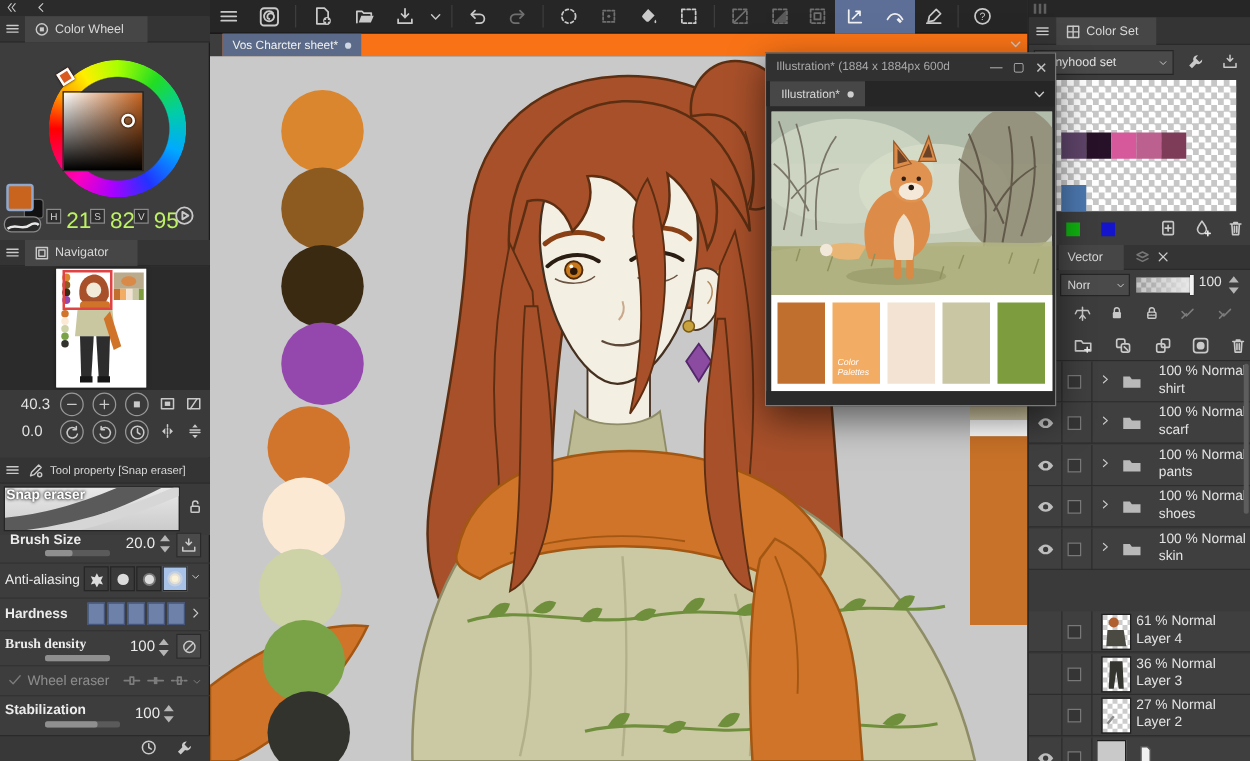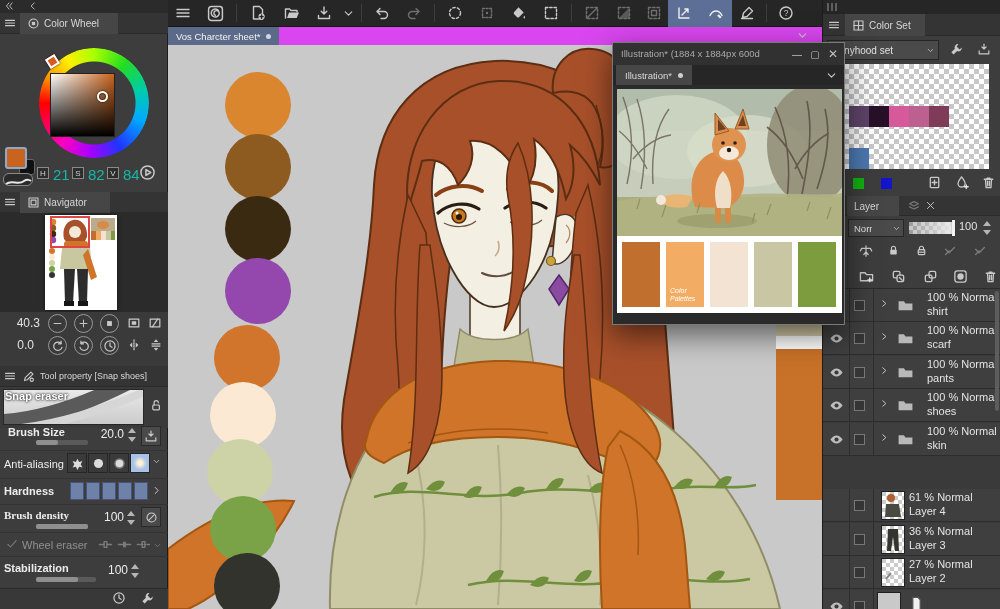--- a/index.html
+++ b/index.html
@@ -16,21 +16,21 @@
   
   #hue-ring { left:39px; top:48px; width:110px; height:110px; border-radius:50%;
     background:conic-gradient(from 270deg,#ff0000,#ff9900 30deg,#ffee00 58deg,#aaff00 90deg,#22dd22 128deg,#00ccaa 165deg,#00aaff 200deg,#2233ff 240deg,#aa00ff 275deg,#ff00bb 310deg,#ff0044 340deg,#ff0000 360deg);
     -webkit-mask:radial-gradient(circle,transparent 41px,#000 42px); mask:radial-gradient(circle,transparent 41px,#000 42px); }
   #sv-box { left:50px; top:73px; width:65px; height:64px;
     background:linear-gradient(to top,#000,rgba(0,0,0,0)),linear-gradient(to right,#fff,#c8641e); border:1px solid #222; }
   #hue-marker { left:47px; top:56px; width:11px; height:11px; background:#d85a20; border:2px solid #fff; box-shadow:0 0 2px #000; transform:rotate(-32deg); }
   #sv-marker { left:97px; top:91px; width:11px; height:11px; border-radius:50%; border:2px solid #fff; box-shadow:0 0 0 1px #4a2a10 inset,0 0 2px #000; }
   .chip { position:absolute; border-radius:3px; }
   .hsv-key { position:absolute; width:12px; height:12px; background:#2d2d2d; border:1px solid #8a8a8a; color:#cfcfcf; font-size:8px; display:flex; align-items:center; justify-content:center; }
-  .hsv-val { position:absolute; color:#14b8a6; font-size:15px; }
+  .hsv-val { position:absolute; color:#bef264; font-size:18px; }
   
   #nav-body { left:0; top:213px; width:168px; height:99px; background:#2b2b2b; }
   #nav-thumb { left:45px; top:215px; width:72px; height:95px; background:#fff; box-shadow:0 0 4px rgba(0,0,0,.6); }
   .circ-btn { position:absolute; width:19px; height:19px; border-radius:50%; border:1.4px solid #989898; display:flex; align-items:center; justify-content:center; }
   #nav-ctrl { left:0; top:312px; width:168px; height:54px; background:#3a3a3a; }
   .nav-num { position:absolute; color:#e2e2e2; font-size:12px; text-align:right; width:32px; }
   
   #tp-preview { left:3px; top:389px; width:141px; height:36px; background:linear-gradient(#e9e9e9,#cbcbcb); border:1px solid #262626; overflow:hidden; }
   #tp-toolname { left:5px; top:390px; color:#fff; font-size:11px; font-weight:bold; text-shadow:0 0 2px #333,0 0 3px #333; }
   .tp-label { position:absolute; color:#ececec; font-size:11px; font-weight:bold; white-space:nowrap; overflow:hidden; }
@@ -45,21 +45,21 @@
   .aa-btn { position:absolute; width:20px; height:20px; background:#3a3a3a; border:1px solid #262626; display:flex; align-items:center; justify-content:center; }
   .aa-sel { background:#a9c2e8; }
   .hard-blk { position:absolute; width:14px; height:18px; background:#6e81a8; border:1px solid #45557a; }
   .tp-sep { position:absolute; left:0; width:168px; height:1px; background:#333; }
   .dim { opacity:.45; }
   
   #toolbar { left:168px; top:0; width:654px; height:27px; background:#262626; border-bottom:1px solid #161616; display:flex; align-items:center; }
   .tbtn { height:27px; display:flex; align-items:center; justify-content:center; flex:0 0 auto; }
   .tbtn.active { background:#5d6f96; }
   .tsep { width:1px; height:18px; background:#3d3d3d; margin:0 4px; flex:0 0 auto; }
-  #tabbar { left:168px; top:27px; width:654px; height:18px; background:#d946ef; }
+  #tabbar { left:178px; top:27px; width:654px; height:18px; background:#f97316; }
   #doc-tab { left:0; top:0; height:18px; background:#5b6a88; color:#f2f2f2; font-size:9.5px; display:flex; align-items:center; gap:5px; padding:0 8px; }
   #doc-dot { width:5px; height:5px; border-radius:50%; background:#cfd6e4; }
   #canvas { left:168px; top:45px; width:654px; height:564px; background:#c9c9c9; overflow:hidden; }
   .cv-circle { position:absolute; width:66px; height:66px; border-radius:50%; }
   
   #float-win { left:612px; top:42px; width:233px; height:283px; background:#2a2a2a; border:1px solid #7a7a7a; box-shadow:0 10px 28px rgba(0,0,0,.55); z-index:30; }
   #fw-title { position:absolute; left:0; top:0; width:100%; height:22px; background:#313131; color:#a9a9a9; font-size:9.5px; line-height:22px; padding-left:8px; white-space:nowrap; overflow:hidden; }
   .fw-btn { position:absolute; top:4px; width:14px; height:14px; color:#c0c0c0; font-size:10px; display:flex; align-items:center; justify-content:center; }
   #fw-tabrow { position:absolute; left:0; top:22px; width:100%; height:20px; background:#262626; }
   #fw-tab { position:absolute; left:3px; top:0; height:20px; background:#474747; color:#d8d8d8; font-size:9.5px; display:flex; align-items:center; gap:6px; padding:0 9px; }
@@ -137,21 +137,21 @@
     <div class="chip" style="left:3px;top:173px;width:30px;height:13px;background:#2a2a2a;border:1px solid #8a8a8a;border-radius:6px;">
       <svg width="28" height="11" viewBox="0 0 28 11">
           <path d="M2 7C8 2 14 9 20 4 23 2 26 3 27 4" stroke="#e8e8e8" stroke-width="2" fill="none"></path>
         </svg>
     </div>
     <div class="hsv-key" style="left:37px;top:167px;">H</div>
     <div class="hsv-val" style="left:53px;top:166px;">21</div>
     <div class="hsv-key" style="left:72px;top:167px;">S</div>
     <div class="hsv-val" style="left:88px;top:166px;">82</div>
     <div class="hsv-key" style="left:107px;top:167px;">V</div>
-    <div class="hsv-val" style="left:123px;top:166px;">84</div>
+    <div class="hsv-val" style="left:123px;top:166px;">95</div>
     <span class="ic abs" style="left:139px;top:164px;">
         <svg width="17" height="17" viewBox="0 0 16 16" fill="none" stroke="#c9c9c9" stroke-width="1.4" stroke-linecap="round" stroke-linejoin="round">
           <circle cx="8" cy="8" r="6.2"></circle>
           <path d="M6.5 5.2 11 8l-4.5 2.8z"></path>
         </svg>
       </span>
 
     <div class="panel-head" style="top:192px;">
       <span class="ic abs" style="left:4px;top:4px;">
           <svg width="12" height="12" viewBox="0 0 16 16" fill="none" stroke="#c9c9c9" stroke-width="1.4" stroke-linecap="round" stroke-linejoin="round">
@@ -278,21 +278,21 @@
           <svg width="12" height="12" viewBox="0 0 16 16" fill="none" stroke="#c9c9c9" stroke-width="1.4" stroke-linecap="round" stroke-linejoin="round">
             <path d="M2 4.5h12M2 8h12M2 11.5h12"></path>
           </svg>
         </span>
       <span class="ic abs" style="left:22px;top:4px;">
           <svg width="13" height="13" viewBox="0 0 16 16" fill="none" stroke="#c9c9c9" stroke-width="1.4" stroke-linecap="round" stroke-linejoin="round">
             <path d="M3 13l1-3.5L11 2.5l2.5 2.5L6.5 12z"></path>
             <circle cx="12" cy="12" r="2"></circle>
           </svg>
         </span>
-      <div class="abs" style="left:40px;top:5px;width:126px;overflow:hidden;color:#d8d8d8;font-size:9px;white-space:nowrap;">Tool property [Snap shoes]</div>
+      <div class="abs" style="left:40px;top:5px;width:126px;overflow:hidden;color:#d8d8d8;font-size:9px;white-space:nowrap;">Tool property [Snap eraser]</div>
     </div>
     <div class="abs" style="left:0;top:387px;width:168px;height:41px;background:#3a3a3a;"></div>
     <div id="tp-preview" class="abs">
       <svg width="141" height="36" viewBox="0 0 141 36">
           <path d="M-6 32C36 30 82 14 125 -8" stroke="#5a5a5a" stroke-width="15" fill="none" stroke-linecap="round"></path>
           <path d="M-6 40C40 38 90 24 140 2" stroke="#d6d6d6" stroke-width="8" fill="none"></path>
         </svg>
     </div>
     <div id="tp-toolname" class="abs">Snap eraser</div>
     <span class="ic abs" style="left:148px;top:398px;">
@@ -794,21 +794,21 @@
     </div>
 
     <div class="rp-head" style="top:196px;height:20px;">
       <span class="ic abs" style="left:6px;top:3px;">
           <svg width="14" height="14" viewBox="0 0 16 16" fill="none" stroke="#c9c9c9" stroke-width="1.4" stroke-linecap="round" stroke-linejoin="round">
             <path d="M8 2 14 5 8 8 2 5z" fill="#c9c9c9" stroke="none"></path>
             <path d="M2 8l6 3 6-3M2 11l6 3 6-3"></path>
           </svg>
         </span>
       <div class="panel-tab" style="left:24px;width:52px;height:20px;">
-        <span>Layer</span>
+        <span>Vector</span>
       </div>
       <span class="ic abs dim" style="left:84px;top:3px;">
           <svg width="14" height="14" viewBox="0 0 16 16" fill="none" stroke="#c9c9c9" stroke-width="1.4" stroke-linecap="round" stroke-linejoin="round">
             <path d="M8 3 13 5.5 8 8 3 5.5z"></path>
             <path d="M3 9l5 2.5L13 9"></path>
           </svg>
         </span>
       <span class="ic abs" style="left:102px;top:4px;">
           <svg width="11" height="11" viewBox="0 0 16 16" fill="none" stroke="#c9c9c9" stroke-width="1.4" stroke-linecap="round" stroke-linejoin="round">
             <path d="M3.5 3.5l9 9M12.5 3.5l-9 9"></path>

